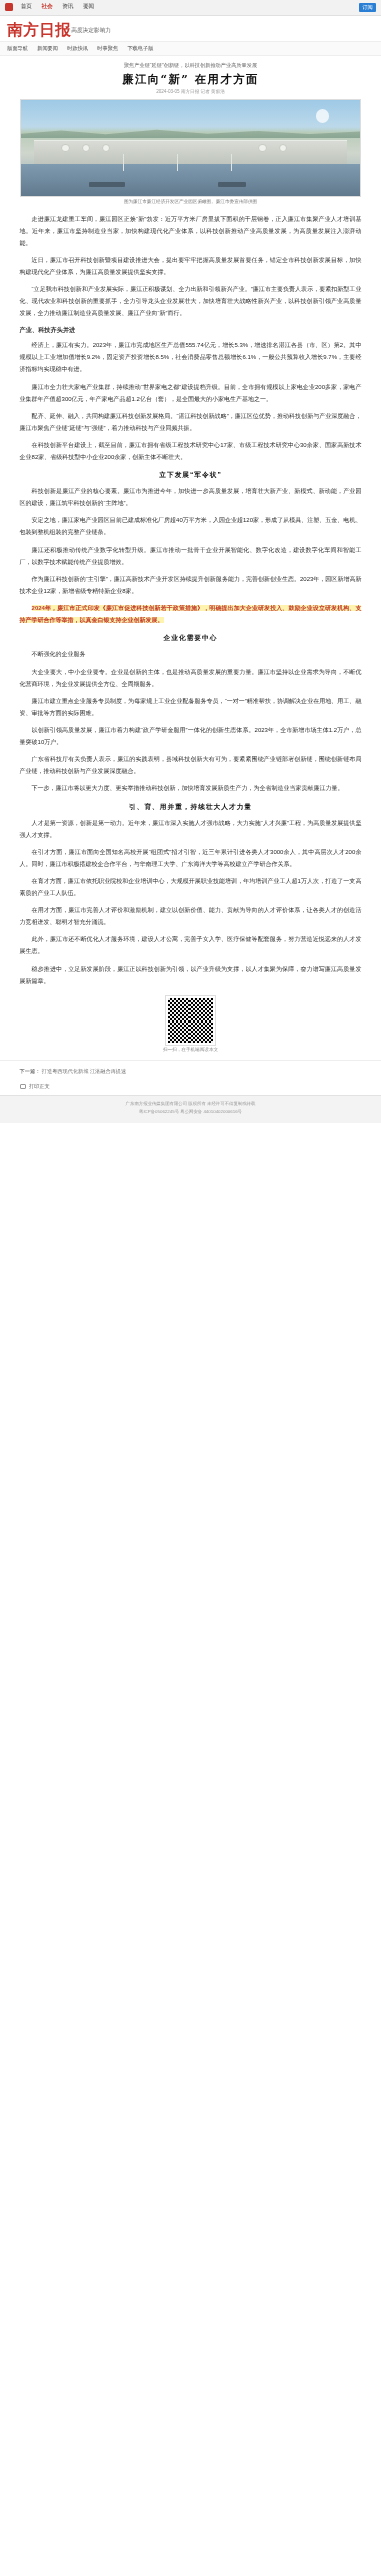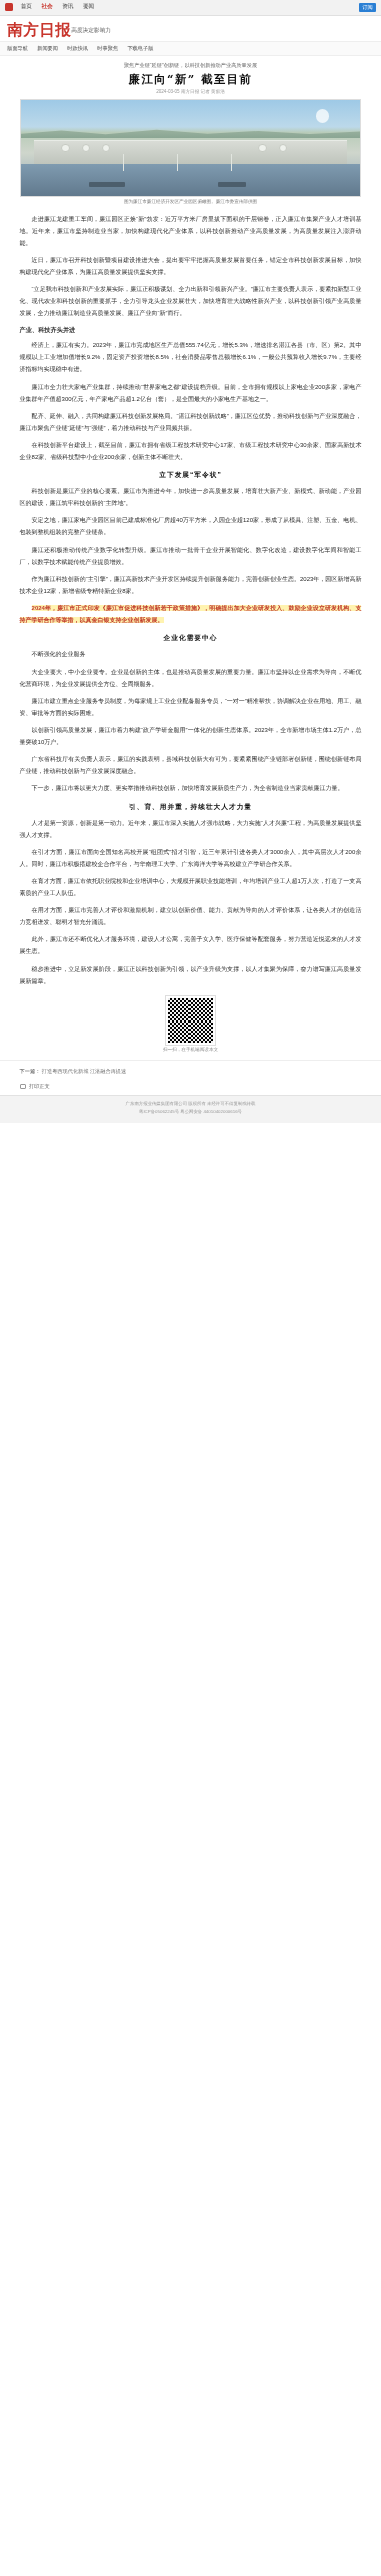--- a/index.html
+++ b/index.html
@@ -239,21 +239,21 @@
     <span class="s-item">版面导航</span>
     <span class="s-item">新闻要闻</span>
     <span class="s-item">时政快讯</span>
     <span class="s-item">时事聚焦</span>
     <span class="s-item">下载电子版</span>
   </div>
 
   <div class="article">
 
     <div class="headline-sub">聚焦产业链“延链”创新链，以科技创新推动产业高质量发展</div>
-    <h1 class="headline">廉江向“新” 截至目前</h1>
+    <h1 class="headline">廉江向“新” 在用才方面</h1>
     <div class="byline">2024-03-05   南方日报   记者 黄叙浩</div>
 
     <div class="figure">
       <div class="photo">
         <div class="sky-sun"></div>
         <div class="hills"></div>
         <div class="dock"></div>
         <div class="tank" style="left:12%"></div>
         <div class="tank" style="left:18%"></div>
         <div class="tank" style="left:24%"></div>

